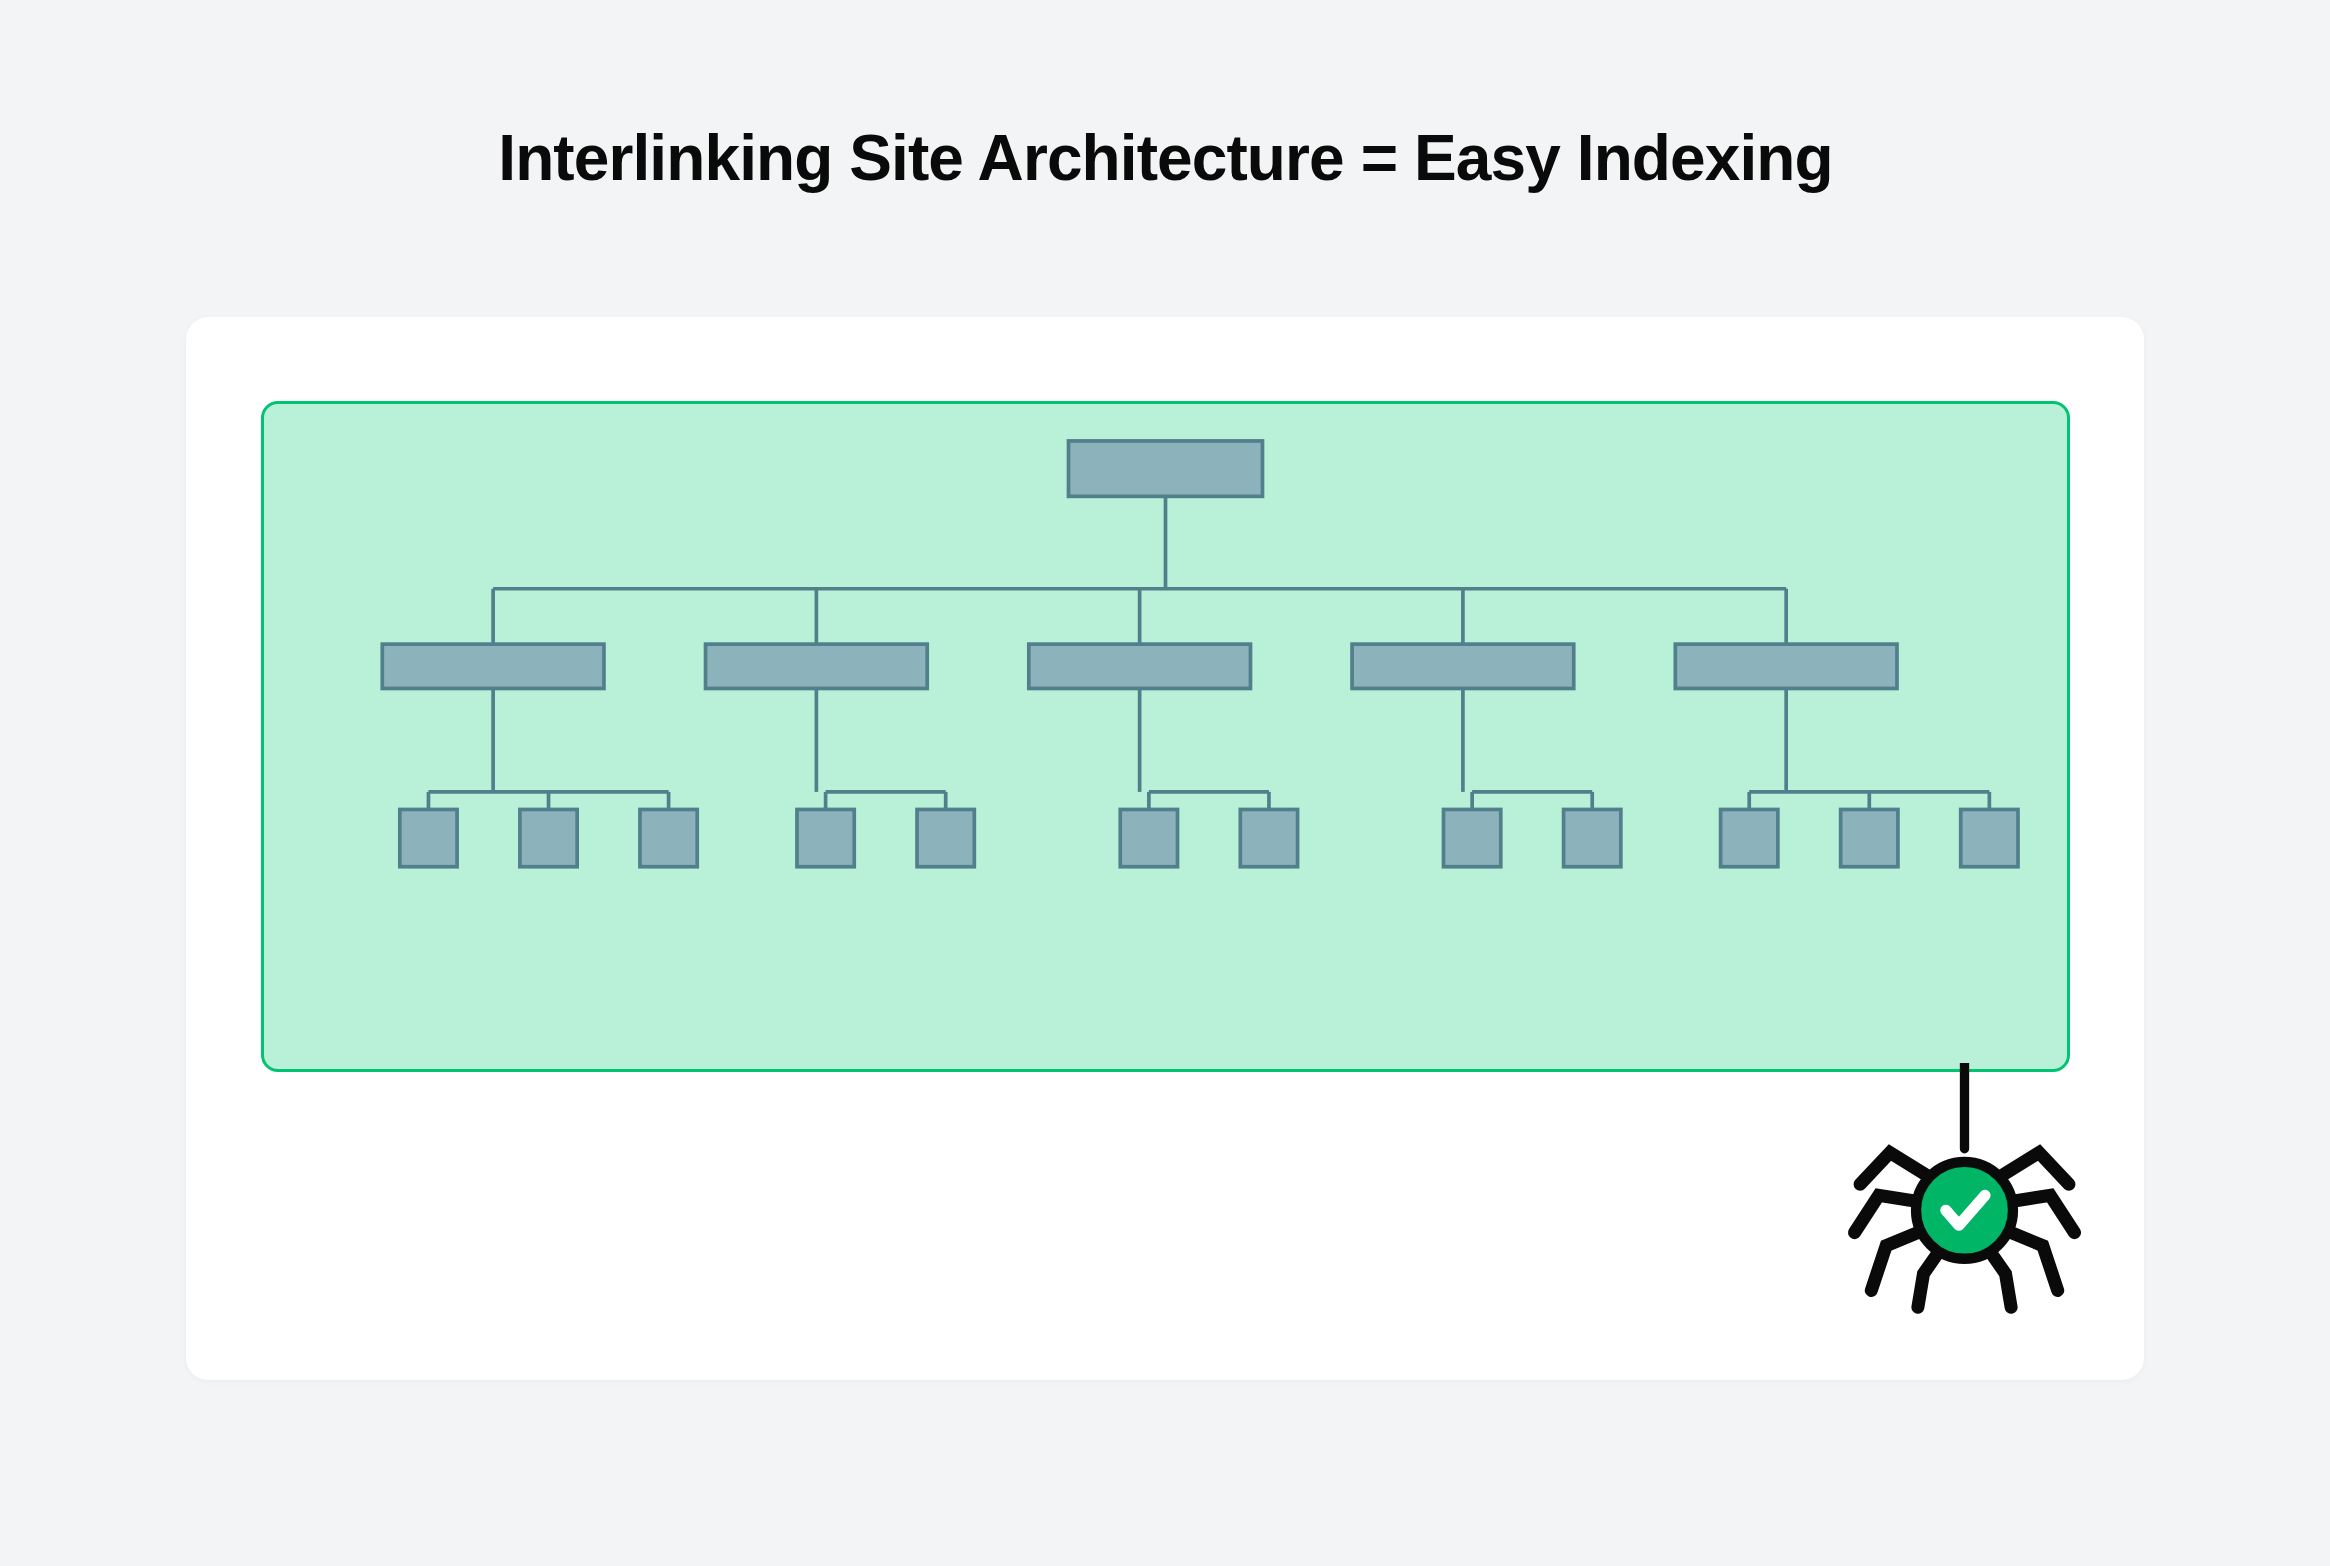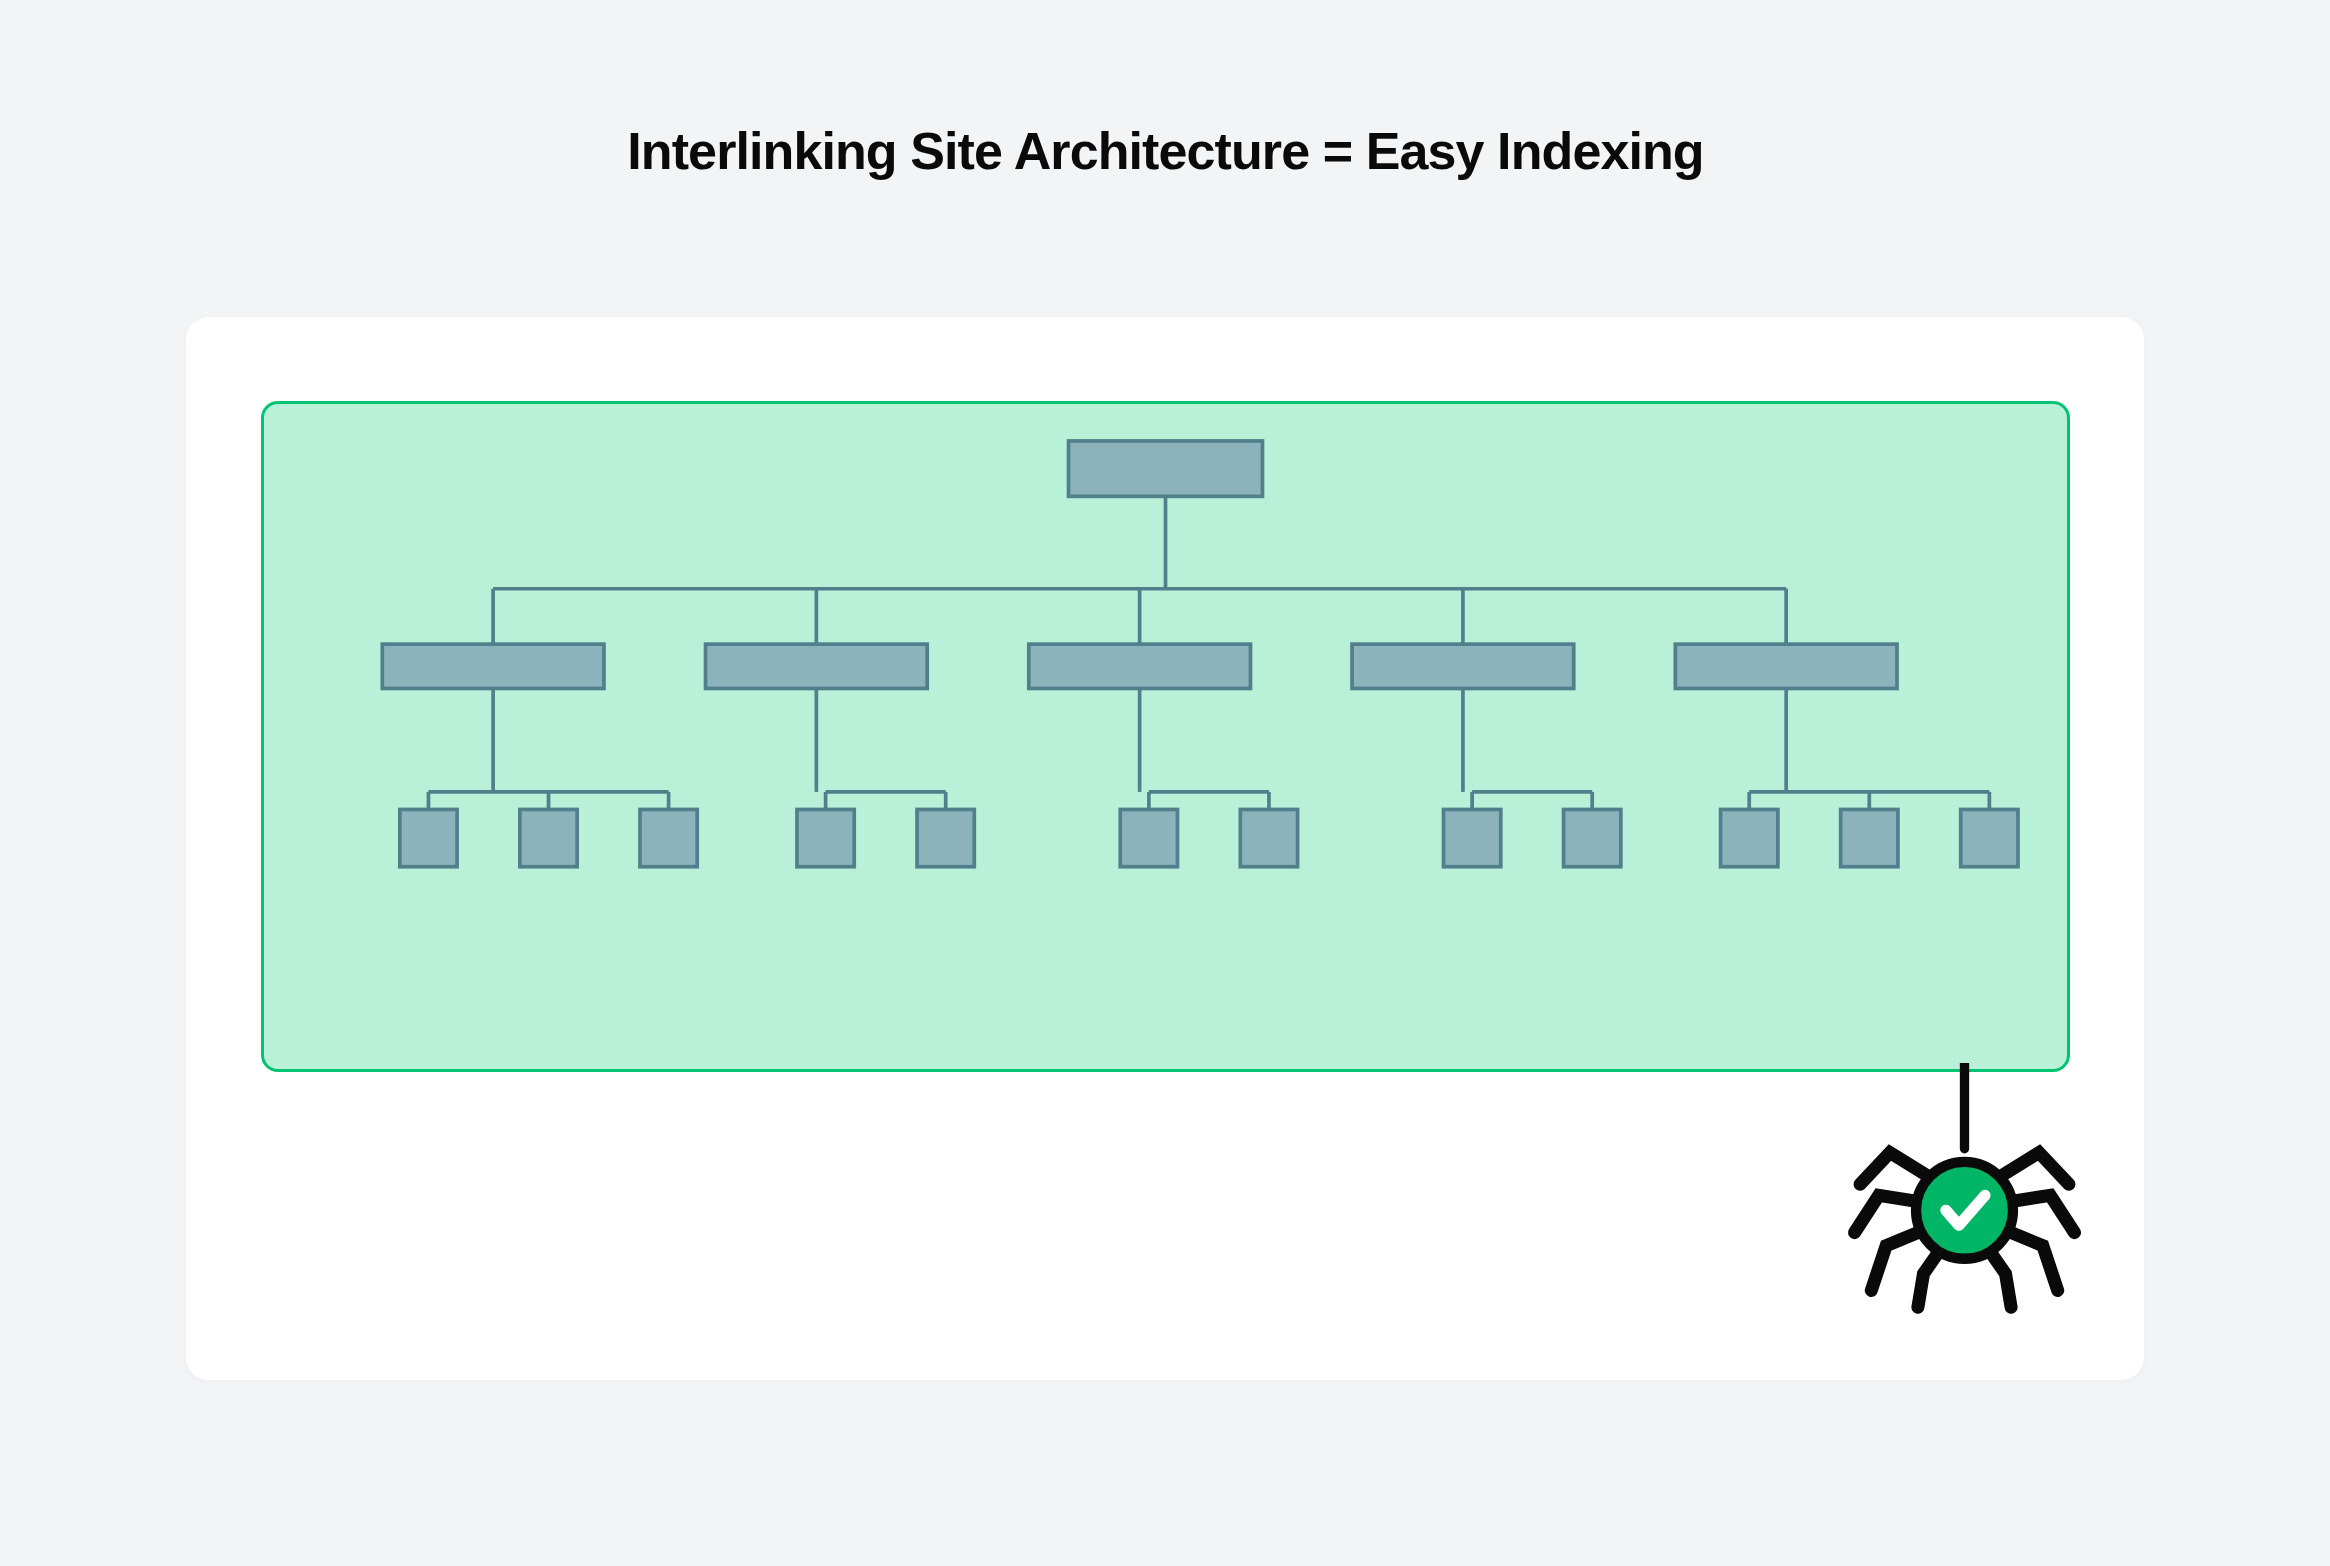--- a/index.html
+++ b/index.html
@@ -11,21 +11,21 @@
     font-family: -apple-system, BlinkMacSystemFont, "Segoe UI", Helvetica, Arial, sans-serif;
     position: relative;
     overflow: hidden;
   }
   .title {
     position: absolute;
     top: 121px;
     left: 0;
     width: 100%;
     text-align: center;
-    font-size: 52px;
+    font-size: 64px;
     font-weight: 800;
     letter-spacing: -0.9px;
     color: #0a0a0a;
   }
   .card {
     position: absolute;
     top: 317px;
     left: 186px;
     width: 1958px;
     height: 1063px;

